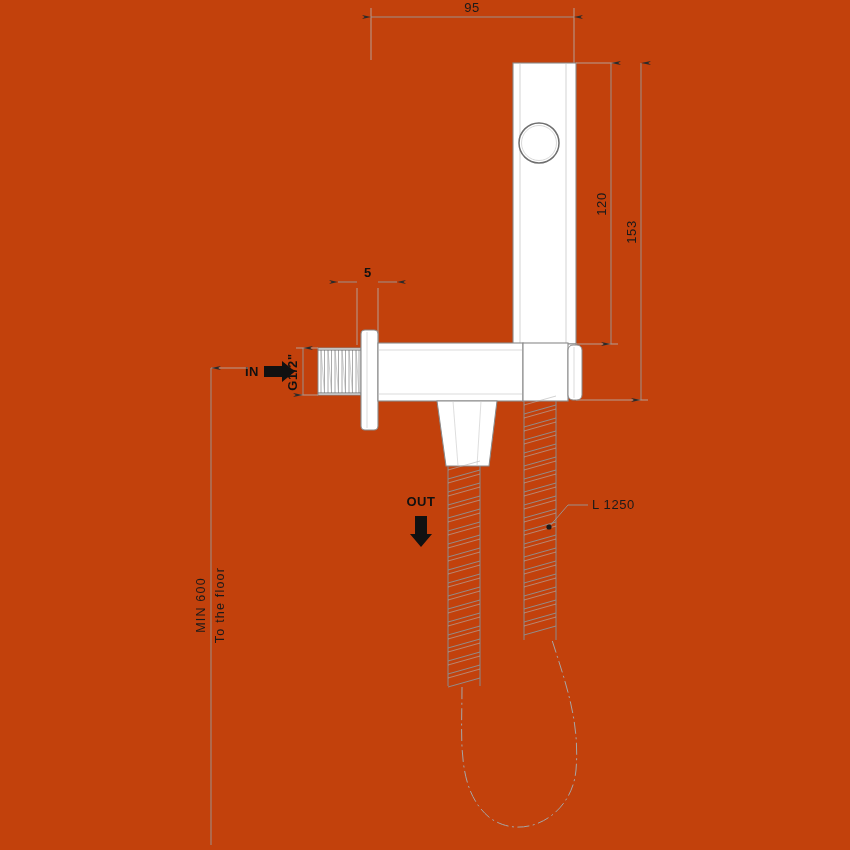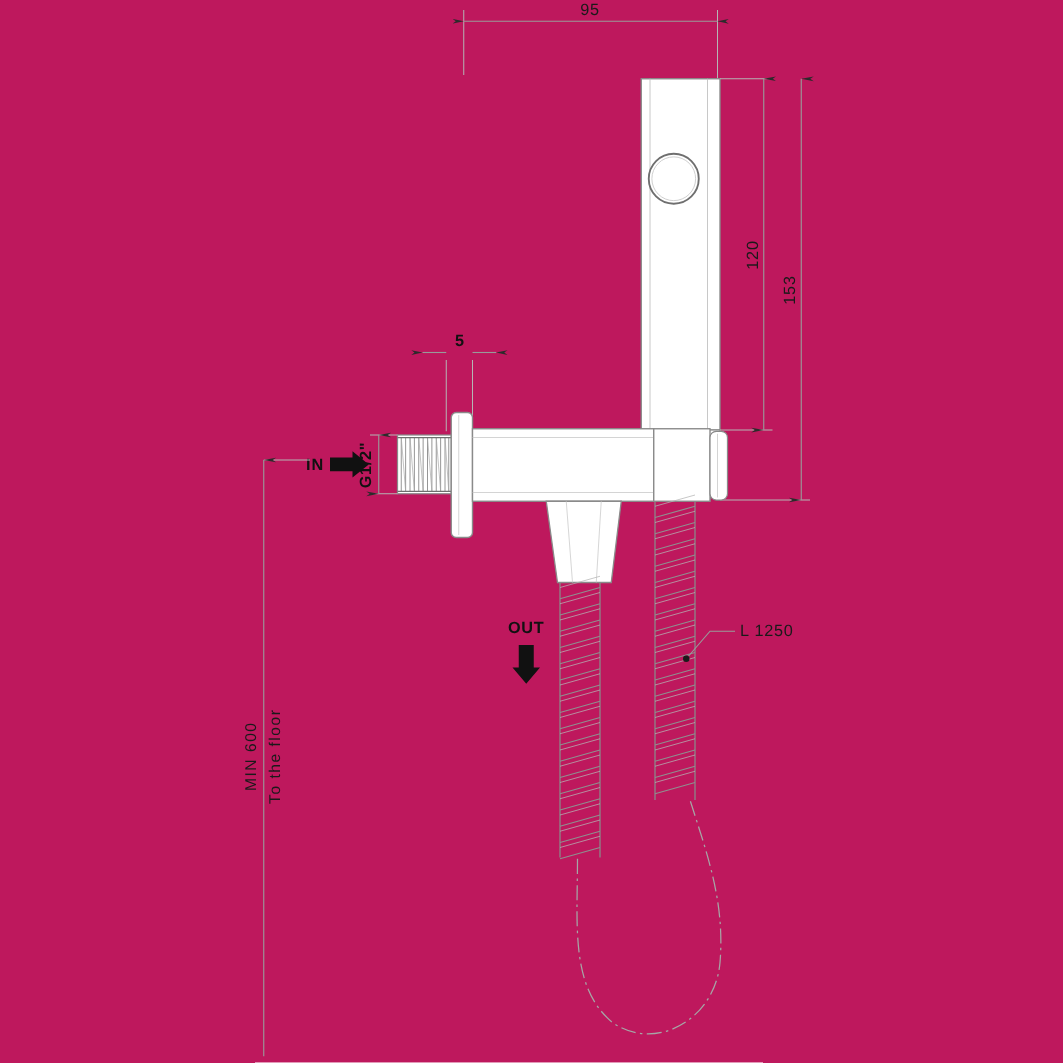--- a/index.html
+++ b/index.html
@@ -10,21 +10,21 @@
   body {
     width: 850px;
     height: 850px;
     font-family: "Liberation Sans", sans-serif;
     overflow: hidden;
   }
   #drawing-root {
     position: relative;
     width: 850px;
     height: 850px;
-    background: #be185d;
+    background: #c2410c;
   }
   svg#tech-drawing {
     display: block;
     width: 850px;
     height: 850px;
   }
   .dim-text {
     font-family: "Liberation Sans", sans-serif;
     font-size: 13px;
     fill: #1a1a1a;

